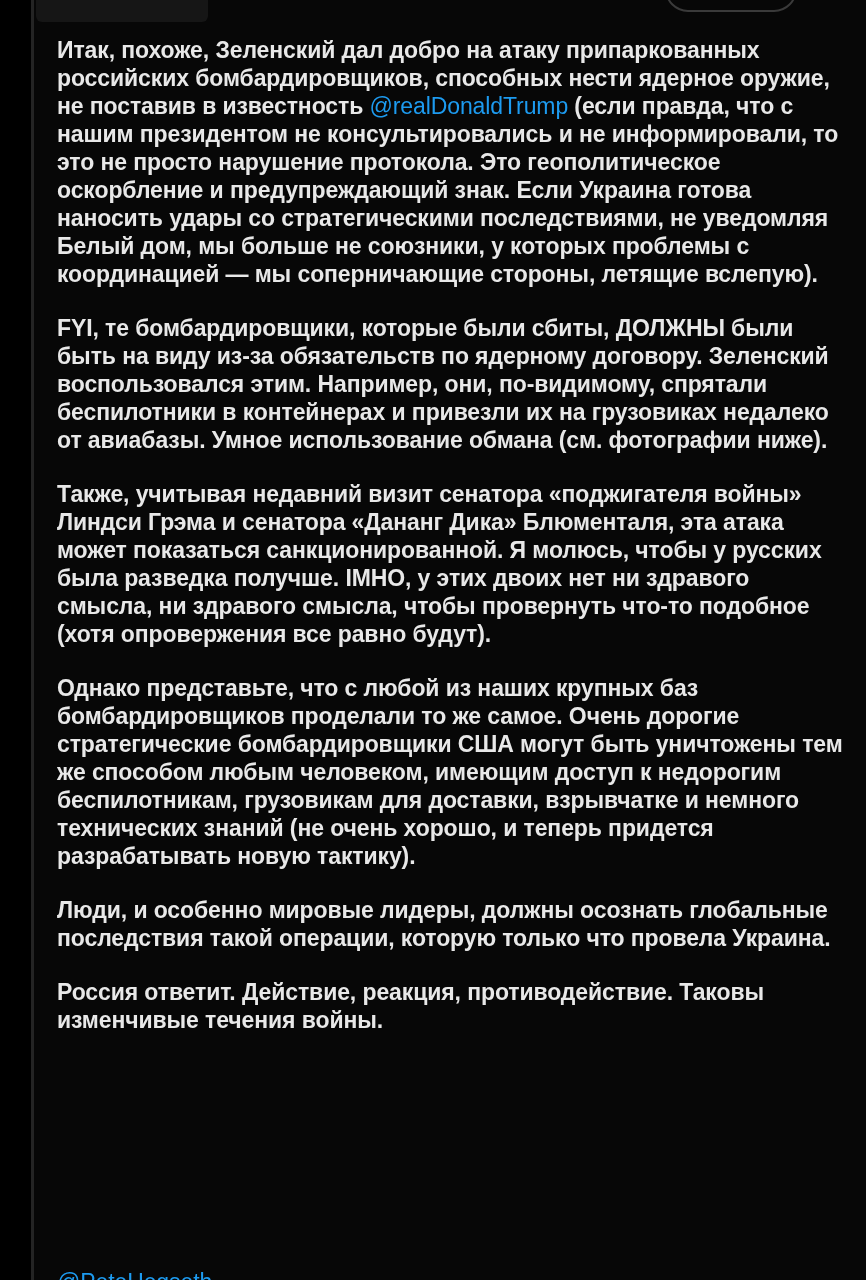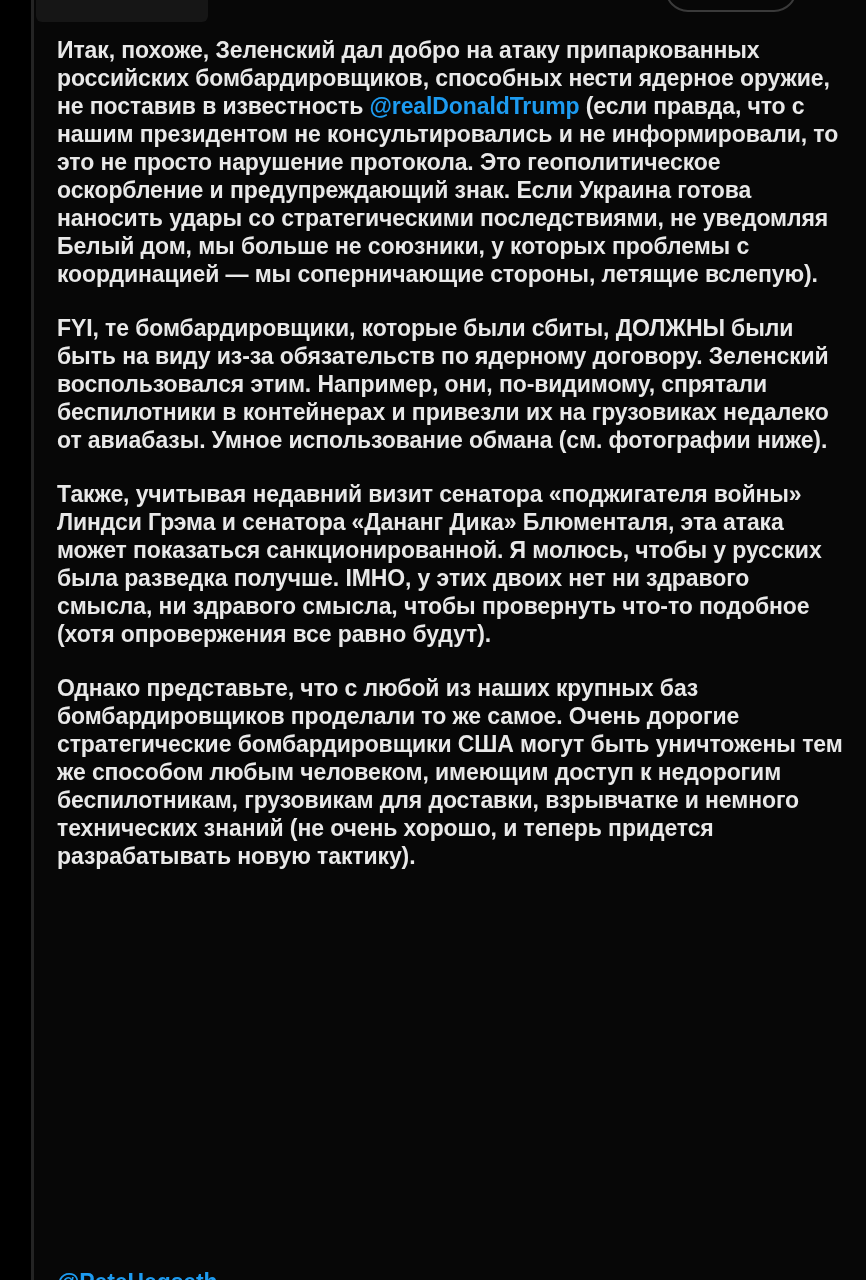--- a/index.html
+++ b/index.html
@@ -46,21 +46,21 @@
     margin: 0 0 26px 0;
     font-size: 23px;
     line-height: 28px;
     font-weight: 600;
     letter-spacing: -0.1px;
     color: #e8e8e8;
   }
   .mention {
     color: #1d9bf0;
     text-decoration: none;
-    font-weight: 700;
+    font-weight: 400;
     cursor: pointer;
   }
   .footer-mention {
     position: absolute; left: 23px; top: 1268px;
     font-size: 23px;
     line-height: 28px;
     letter-spacing: -0.1px;
     white-space: nowrap;
   }
 </style>
@@ -74,18 +74,20 @@
   <div class="content">
 
     <div class="blurred-name"></div>
     <div class="pill"></div>
 
     <div class="body-text">
       <p><span>Итак, похоже, Зеленский дал добро на атаку припаркованных российских бомбардировщиков, способных нести ядерное оружие, не поставив в известность </span><a class="mention">@realDonaldTrump</a><span> (если правда, что с нашим президентом не консультировались и не информировали, то это не просто нарушение протокола. Это геополитическое оскорбление и предупреждающий знак. Если Украина готова наносить удары со стратегическими последствиями, не уведомляя Белый дом, мы больше не союзники, у которых проблемы с координацией — мы соперничающие стороны, летящие вслепую).</span></p>
       <p>FYI, те бомбардировщики, которые были сбиты, ДОЛЖНЫ были быть на виду из-за обязательств по ядерному договору. Зеленский воспользовался этим. Например, они, по-видимому, спрятали беспилотники в контейнерах и привезли их на грузовиках недалеко от авиабазы. Умное использование обмана (см. фотографии ниже).</p>
       <p>Также, учитывая недавний визит сенатора «поджигателя войны» Линдси Грэма и сенатора «Дананг Дика» Блюменталя, эта атака может показаться санкционированной. Я молюсь, чтобы у русских была разведка получше. IMHO, у этих двоих нет ни здравого смысла, ни здравого смысла, чтобы провернуть что-то подобное (хотя опровержения все равно будут).</p>
       <p>Однако представьте, что с любой из наших крупных баз бомбардировщиков проделали то же самое. Очень дорогие стратегические бомбардировщики США могут быть уничтожены тем же способом любым человеком, имеющим доступ к недорогим беспилотникам, грузовикам для доставки, взрывчатке и немного технических знаний (не очень хорошо, и теперь придется разрабатывать новую тактику).</p>
+      <p>Люди, и особенно мировые лидеры, должны осознать глобальные последствия такой операции, которую только что провела Украина.</p>
+      <p>Россия ответит. Действие, реакция, противодействие. Таковы изменчивые течения войны.</p>
     </div>
 
     <a class="mention footer-mention">@PeteHegseth</a>
 
   </div>
 </div>
 
 </body></html>

